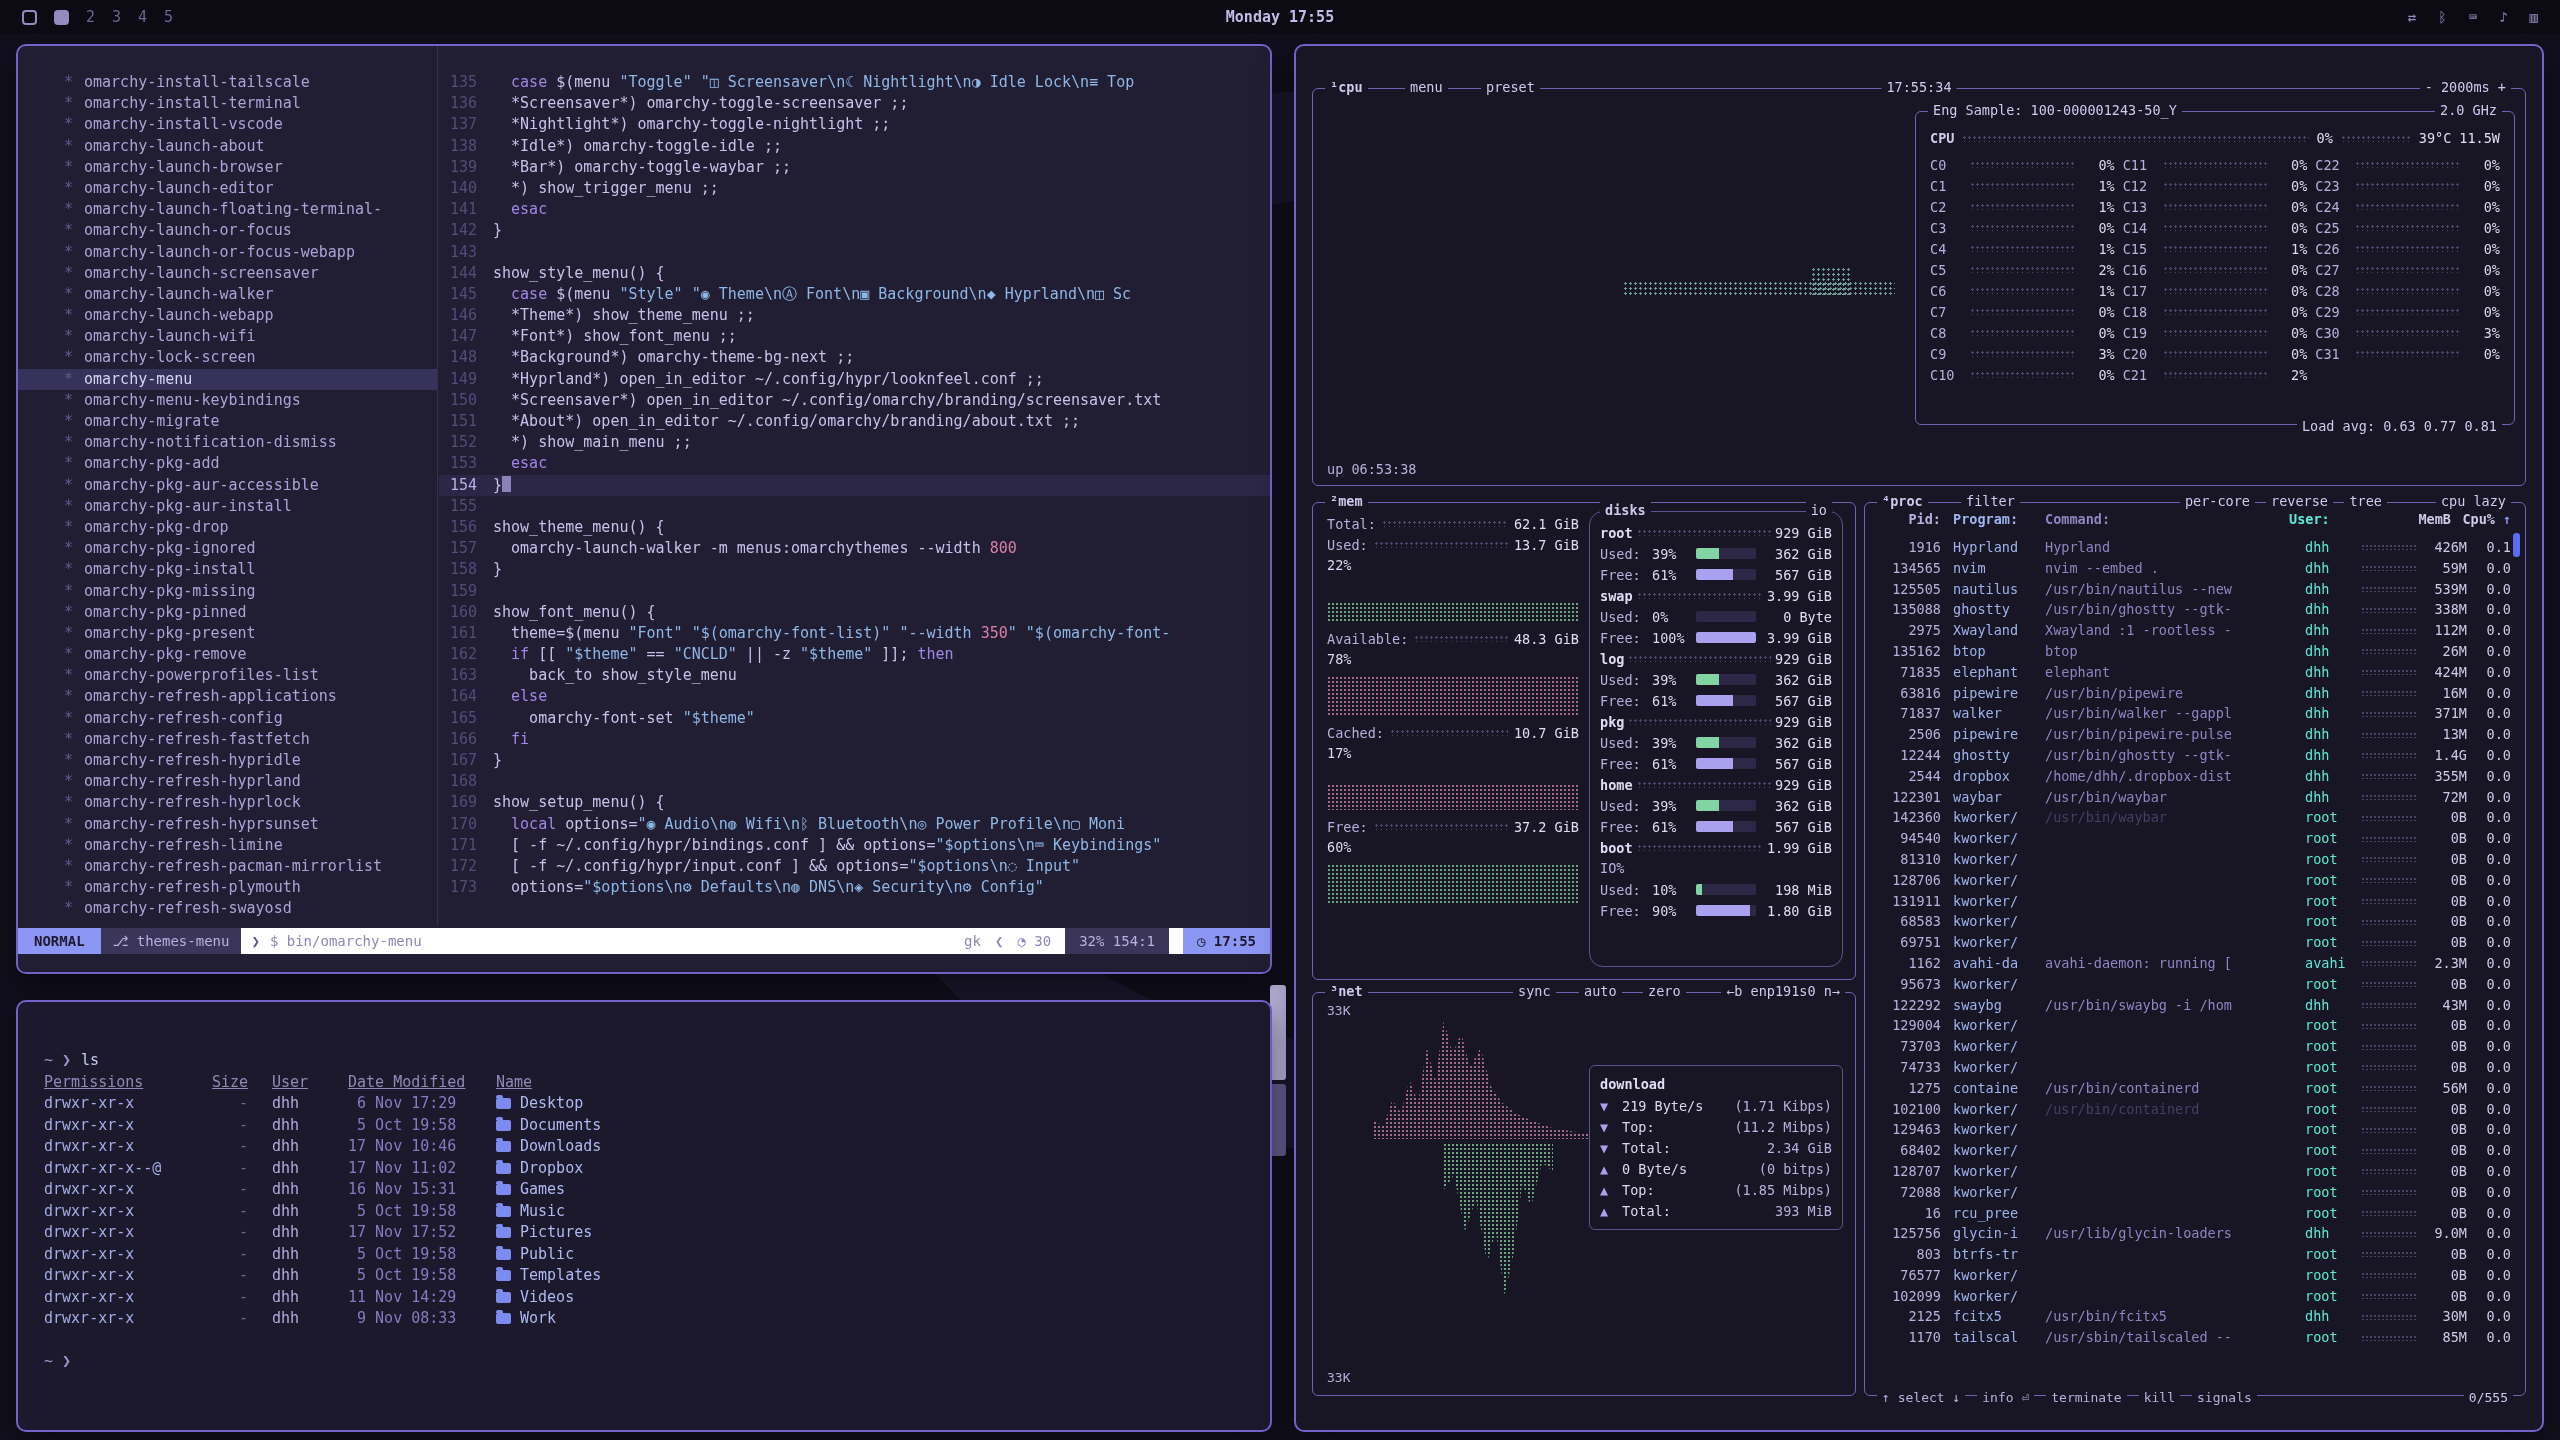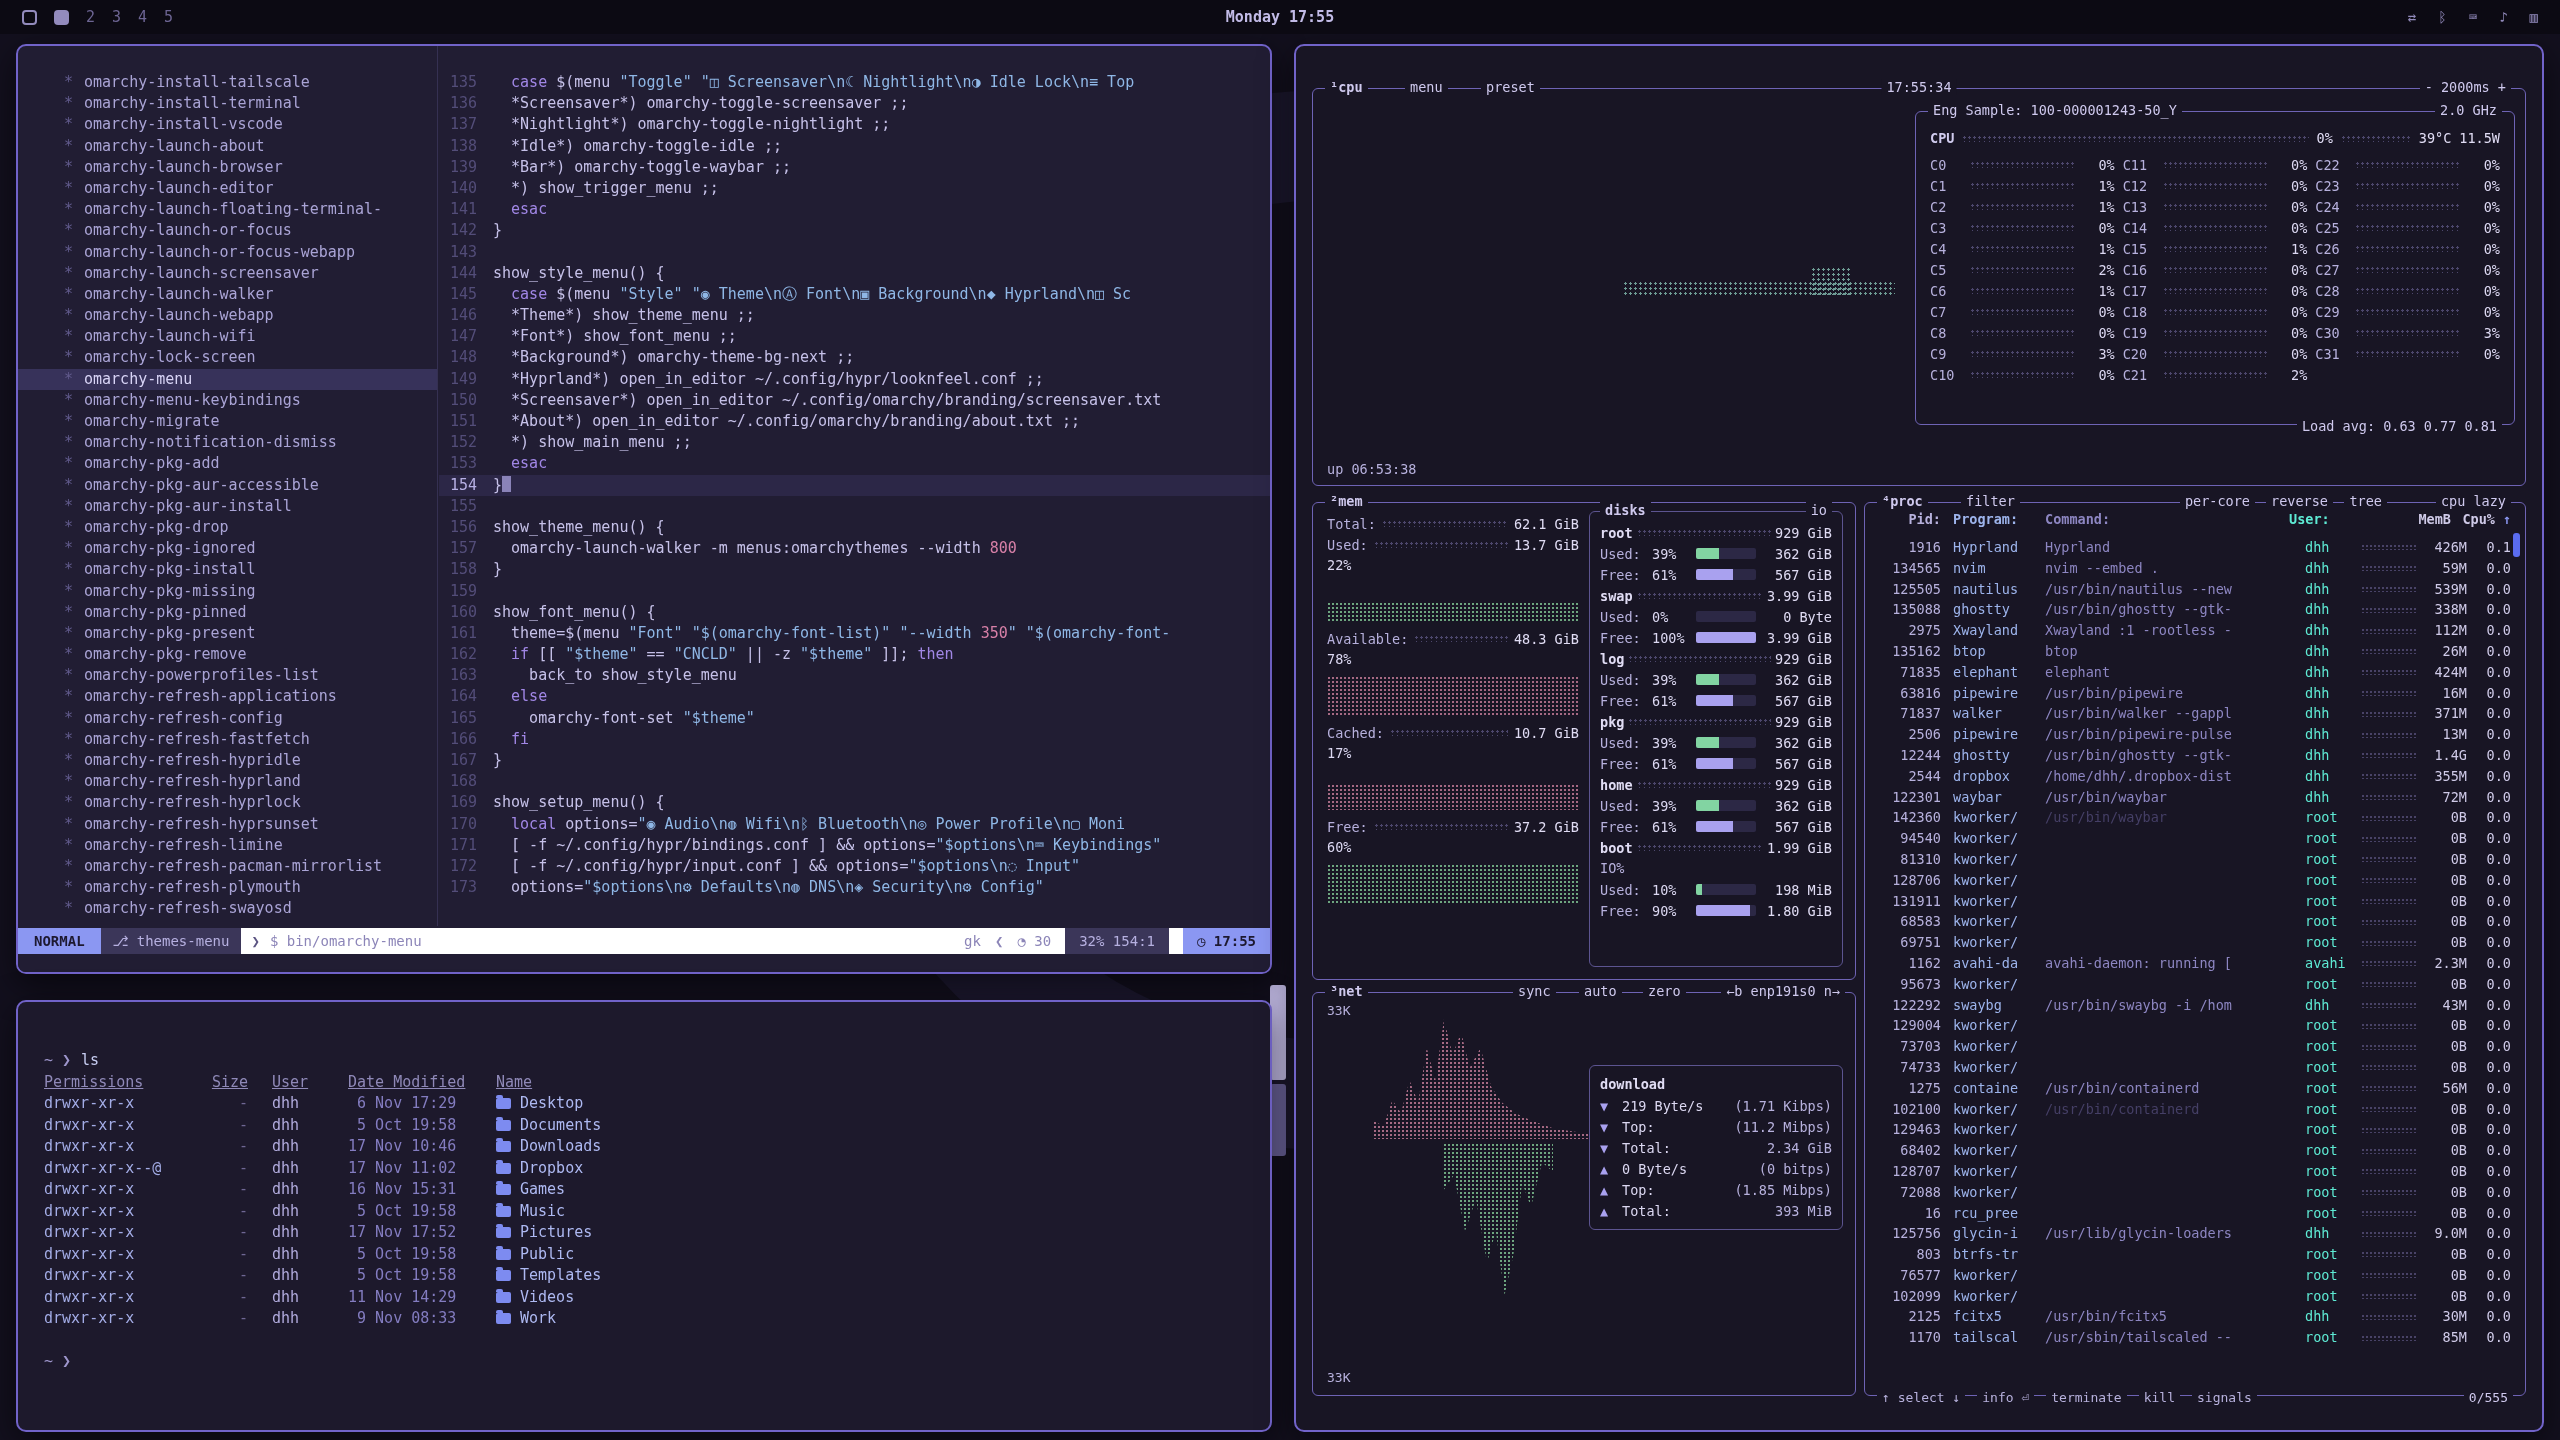--- a/index.html
+++ b/index.html
@@ -113,21 +113,21 @@
   .mrow { display:flex; height:21px; align-items:center; gap:6px; }
   .mlabel { color:#b7b1dd; }
   .mval { margin-left:auto; color:#e0dcf4; }
   .mpct { height:21px; line-height:21px; color:#dcd8f2; }
   .mgraph { position:relative; height:48px; margin:2px 0; }
   .mgraph i { position:absolute; left:0; right:0; bottom:4px; display:block; }
   .g-used i { height:20px; } .g-avail i { height:40px; } .g-cached i { height:26px; } .g-free i { height:40px; }
   .dots-green { background-image:radial-gradient(circle, rgba(138,214,158,.75) 1px, transparent 1.1px); background-size:4px 4px; }
   .dots-pink  { background-image:radial-gradient(circle, rgba(226,142,172,.70) 1px, transparent 1.1px); background-size:4px 4px; }
   #disks-box { position:absolute; right:12px; top:8px; bottom:12px; width:254px;
-    border:1px solid #5c5490; border-radius:6px; padding:10px 10px; font-size:13.5px; }
+    border:1px solid #5c5490; border-radius:14px; padding:10px 10px; font-size:13.5px; }
   .drow { display:flex; align-items:center; height:21px; gap:4px; }
   .dn { color:#e0dcf4; font-weight:bold; }
   .dv { margin-left:auto; color:#e0dcf4; white-space:pre; }
   .dl { color:#b7b1dd; width:48px; }
   .dp { width:36px; color:#dcd8f2; }
   .meter { width:60px; height:11px; background:#2c2845; border-radius:2px; overflow:hidden; margin:0 4px; flex:none; }
   .meter i { display:block; height:100%; }
   .fu { background:#82d4a2; } .ff { background:#a9a1ef; }
   .dio { height:21px; line-height:21px; color:#b7b1dd; }
   .dio:empty { display:none; }

